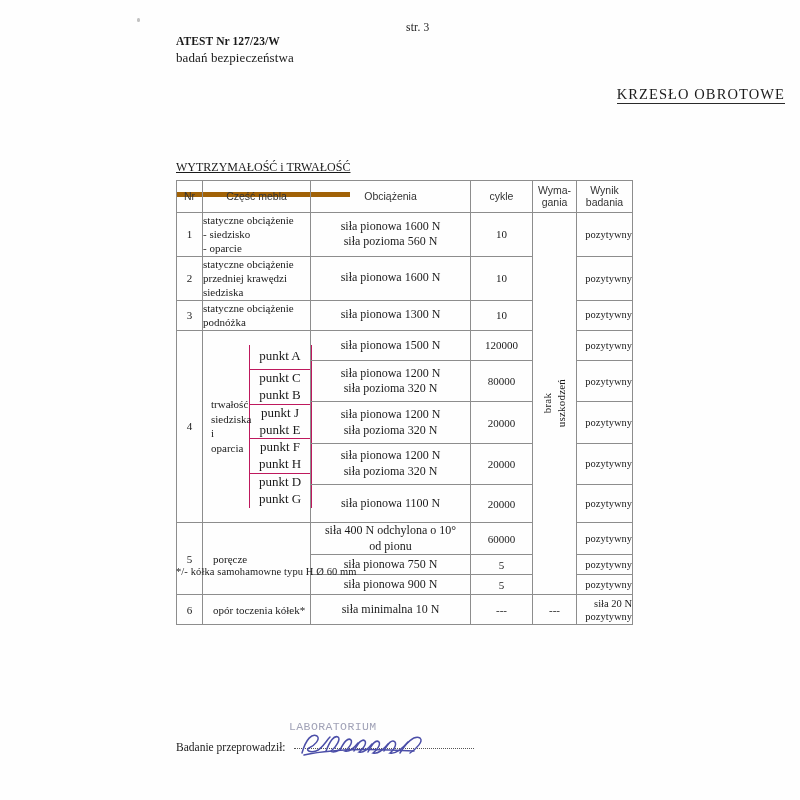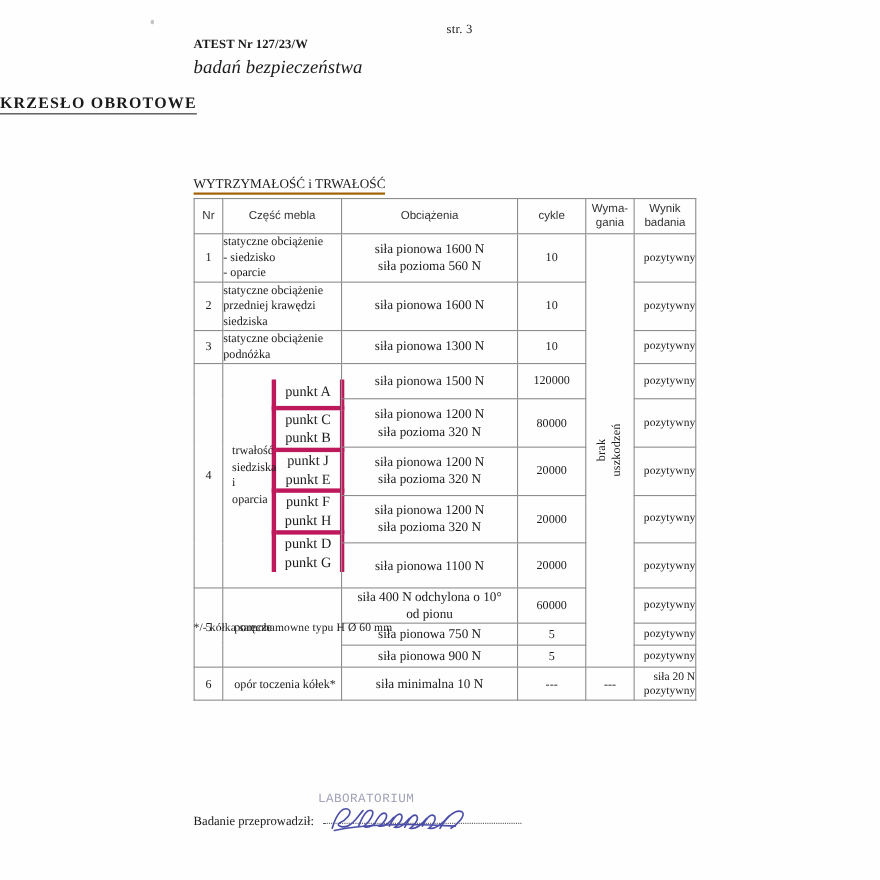--- a/index.html
+++ b/index.html
@@ -48,34 +48,33 @@
     left: 176px;
     top: 33px;
     line-height: 1.42;
   }
   .atest-title {
     font-weight: bold;
     font-size: 11.5px;
     letter-spacing: .1px;
   }
   .atest-sub {
-    font-style: italic;
-    font-size: 17px;
+    font-size: 13px;
     letter-spacing: .1px;
   }
 
   
   .doc-title {
     position: absolute;
     left: 0;
     right: 15px;
     top: 86px;
-    text-align: left;
+    text-align: right;
     font-size: 14.5px;
-    font-weight: bold;
+    font-weight: normal;
     letter-spacing: 1.1px;
   }
   .doc-title span {
     border-bottom: 1px solid #2a2a2a;
     padding-bottom: 1px;
   }
 
   
   .name-line {
     position: absolute;
@@ -87,22 +86,23 @@
   .name-value { font-weight: bold; letter-spacing: .1px; }
 
   
   .section-heading {
     position: absolute;
     left: 176px;
     top: 160px;
     font-size: 12px;
   }
   .section-heading span {
-    border-bottom: 2px solid #a16207;
-    padding-bottom: 1px;
+    border-bottom: 5px solid #a16207;
+    padding-bottom: 18px;
+    text-decoration: underline;
   }
 
   
   .tbl-wrap {
     position: absolute;
     left: 176px;
     top: 180px;
     width: 456px;
   }
   table.atest {
@@ -188,21 +188,21 @@
     font-size: 11px;
   }
 
   
   table.sub {
     border-collapse: collapse;
     width: 100%;
     table-layout: fixed;
   }
   table.sub td {
-    border: 4px solid #be185d;
+    border: 1px solid #be185d;
     padding: 0;
   }
   table.sub tr td:first-child { border-left: none; }
   table.sub tr:first-child td { border-top: none; }
   table.sub tr:last-child td { border-bottom: none; }
 
   
   .footnote {
     position: absolute;
     left: 176px;

